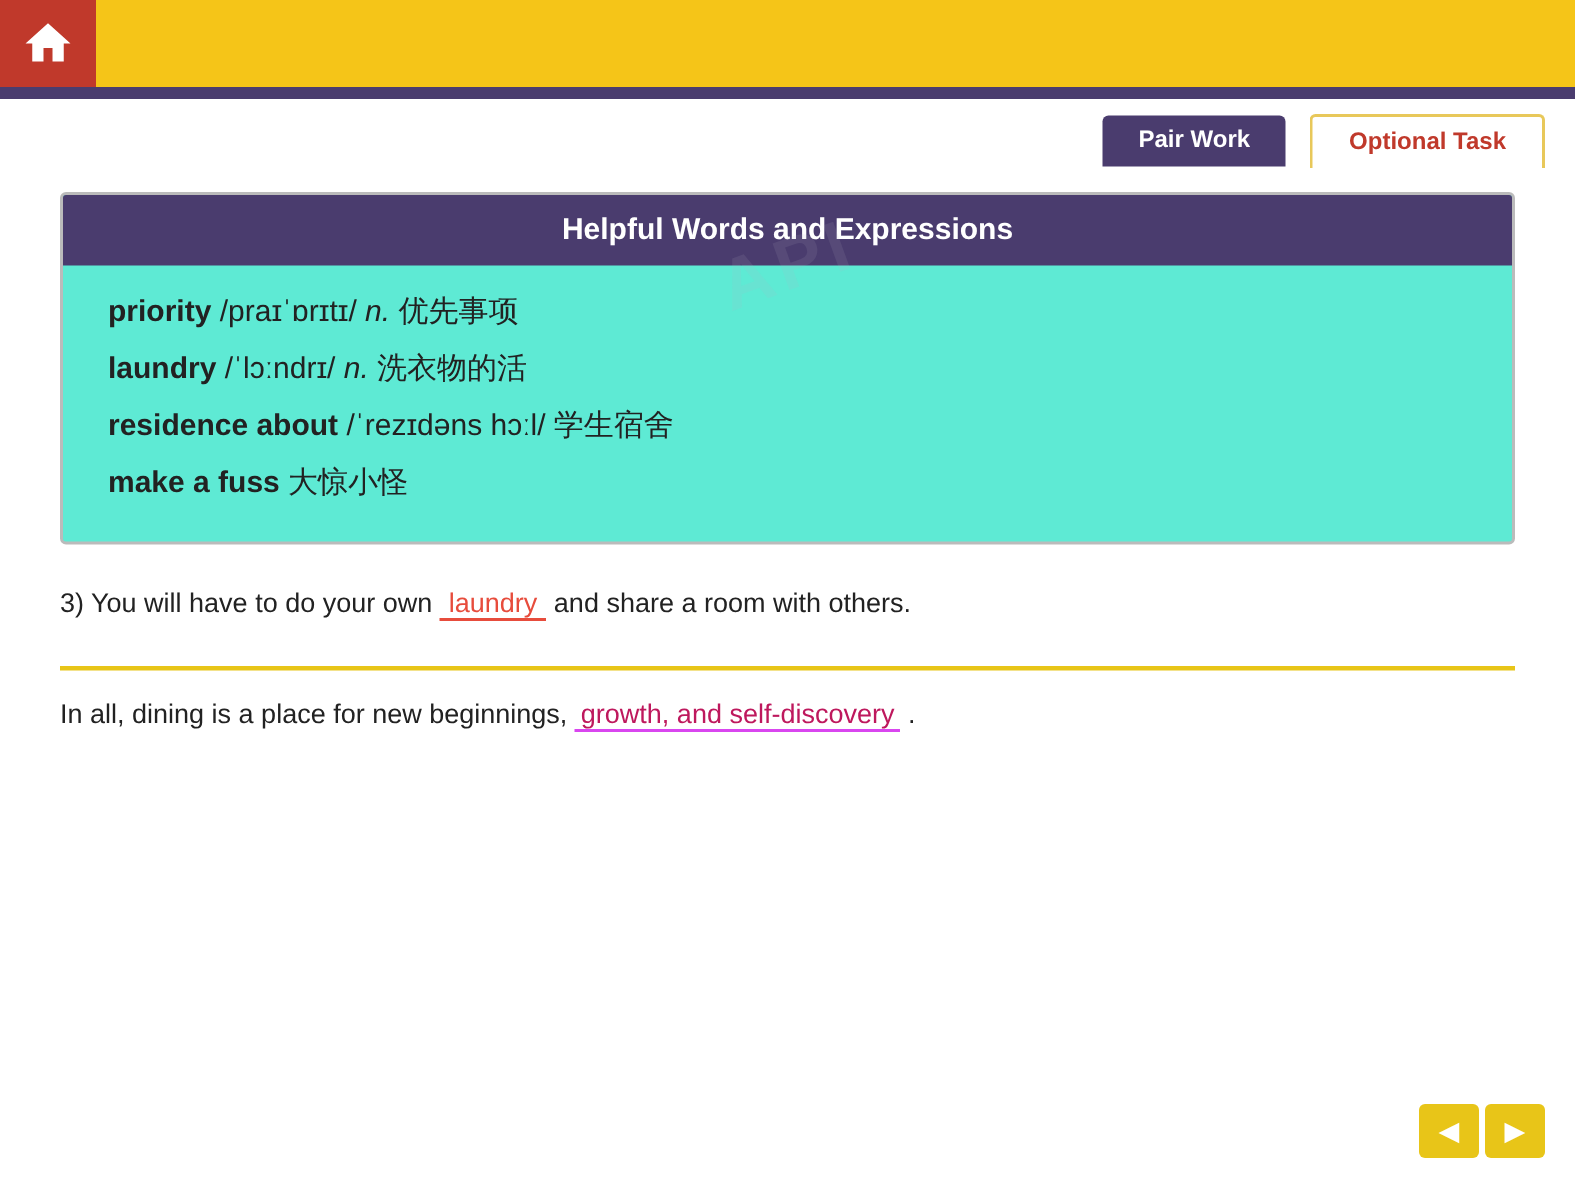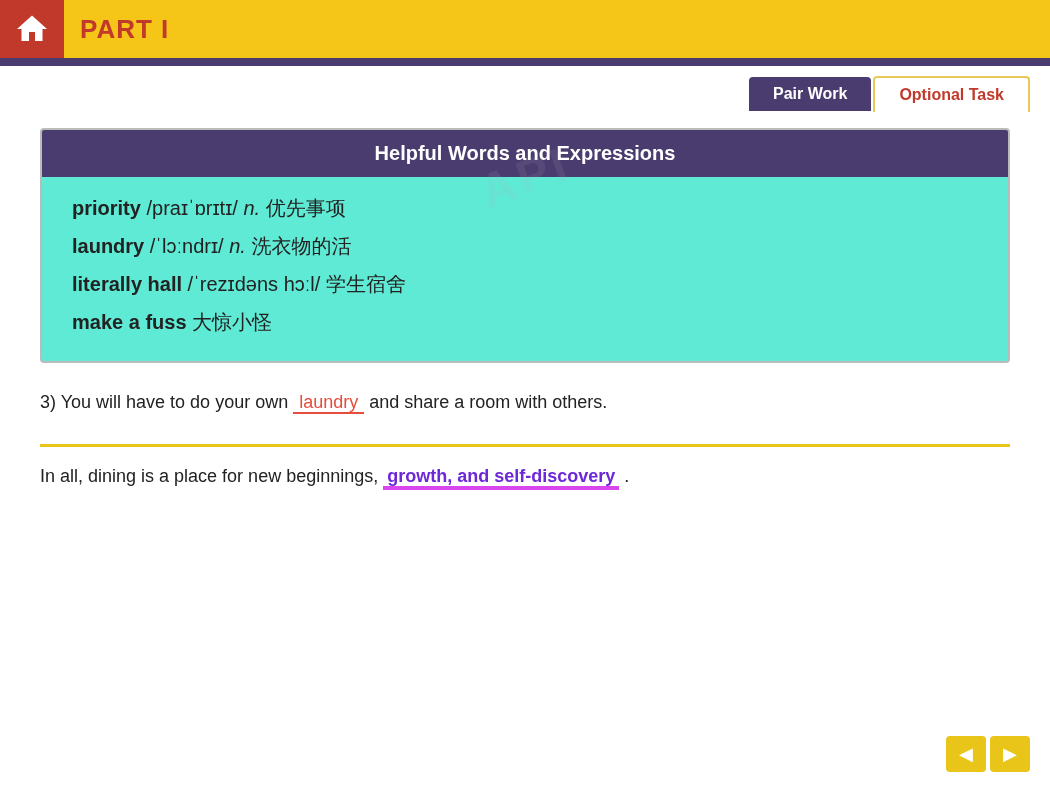--- a/index.html
+++ b/index.html
@@ -56,21 +56,21 @@
       background: #4a3c6e;
       width: 100%;
     }
 
     
     .tab-area {
       display: flex;
       justify-content: flex-end;
       align-items: center;
       padding: 10px 20px 6px 4px;
-      gap: 2px;
+      gap: 16px;
       background: #fff;
     }
     .tab {
       padding: 8px 24px;
       font-size: 16px;
       font-weight: 600;
       cursor: pointer;
       border-radius: 4px 4px 0 0;
     }
     .tab-pair {
@@ -149,23 +149,23 @@
     }
 
     
     .final-sentence {
       font-size: 18px;
       color: #222;
       line-height: 1.7;
       margin-bottom: 10px;
     }
     .final-answer {
-      color: #6d28d9;
-      border-bottom: 4px solid #d946ef;
-      font-weight: bold;
+      color: #be185d;
+      border-bottom: 2px solid #d946ef;
+      font-weight: normal;
       padding: 0 4px;
     }
 
     
     .nav-buttons {
       position: absolute;
       bottom: 16px;
       right: 20px;
       display: flex;
       gap: 4px;
@@ -201,21 +201,20 @@
   </style>
 </head>
 <body>
 
 <div class="header">
   <div class="home-icon-wrap">
     <svg viewBox="0 0 24 24" xmlns="http://www.w3.org/2000/svg">
       <path d="M10 20v-6h4v6h5v-8h3L12 3 2 12h3v8z"></path>
     </svg>
   </div>
-  <div class="part-label">PART I</div>
 </div>
 <div class="purple-bar"></div>
 
 <div class="tab-area">
   <div class="tab tab-pair">Pair Work</div>
   <div class="tab tab-optional">Optional Task</div>
 </div>
 
 <div class="watermark">API</div>
 
@@ -224,21 +223,21 @@
   <div class="vocab-box">
     <div class="vocab-box-header">Helpful Words and Expressions</div>
     <div class="vocab-box-body">
       <div class="vocab-entry">
         <strong>priority</strong> /praɪˈɒrɪtɪ/ <em>n.</em> 优先事项
       </div>
       <div class="vocab-entry">
         <strong>laundry</strong> /ˈlɔːndrɪ/ <em>n.</em> 洗衣物的活
       </div>
       <div class="vocab-entry">
-        <strong>literally hall</strong> /ˈrezɪdəns hɔːl/ 学生宿舍
+        <strong>residence about</strong> /ˈrezɪdəns hɔːl/ 学生宿舍
       </div>
       <div class="vocab-entry">
         <strong>make a fuss</strong> 大惊小怪
       </div>
     </div>
   </div>
 
   <div class="sentences">
     <div class="sentence-item">
       <span>3) </span>

